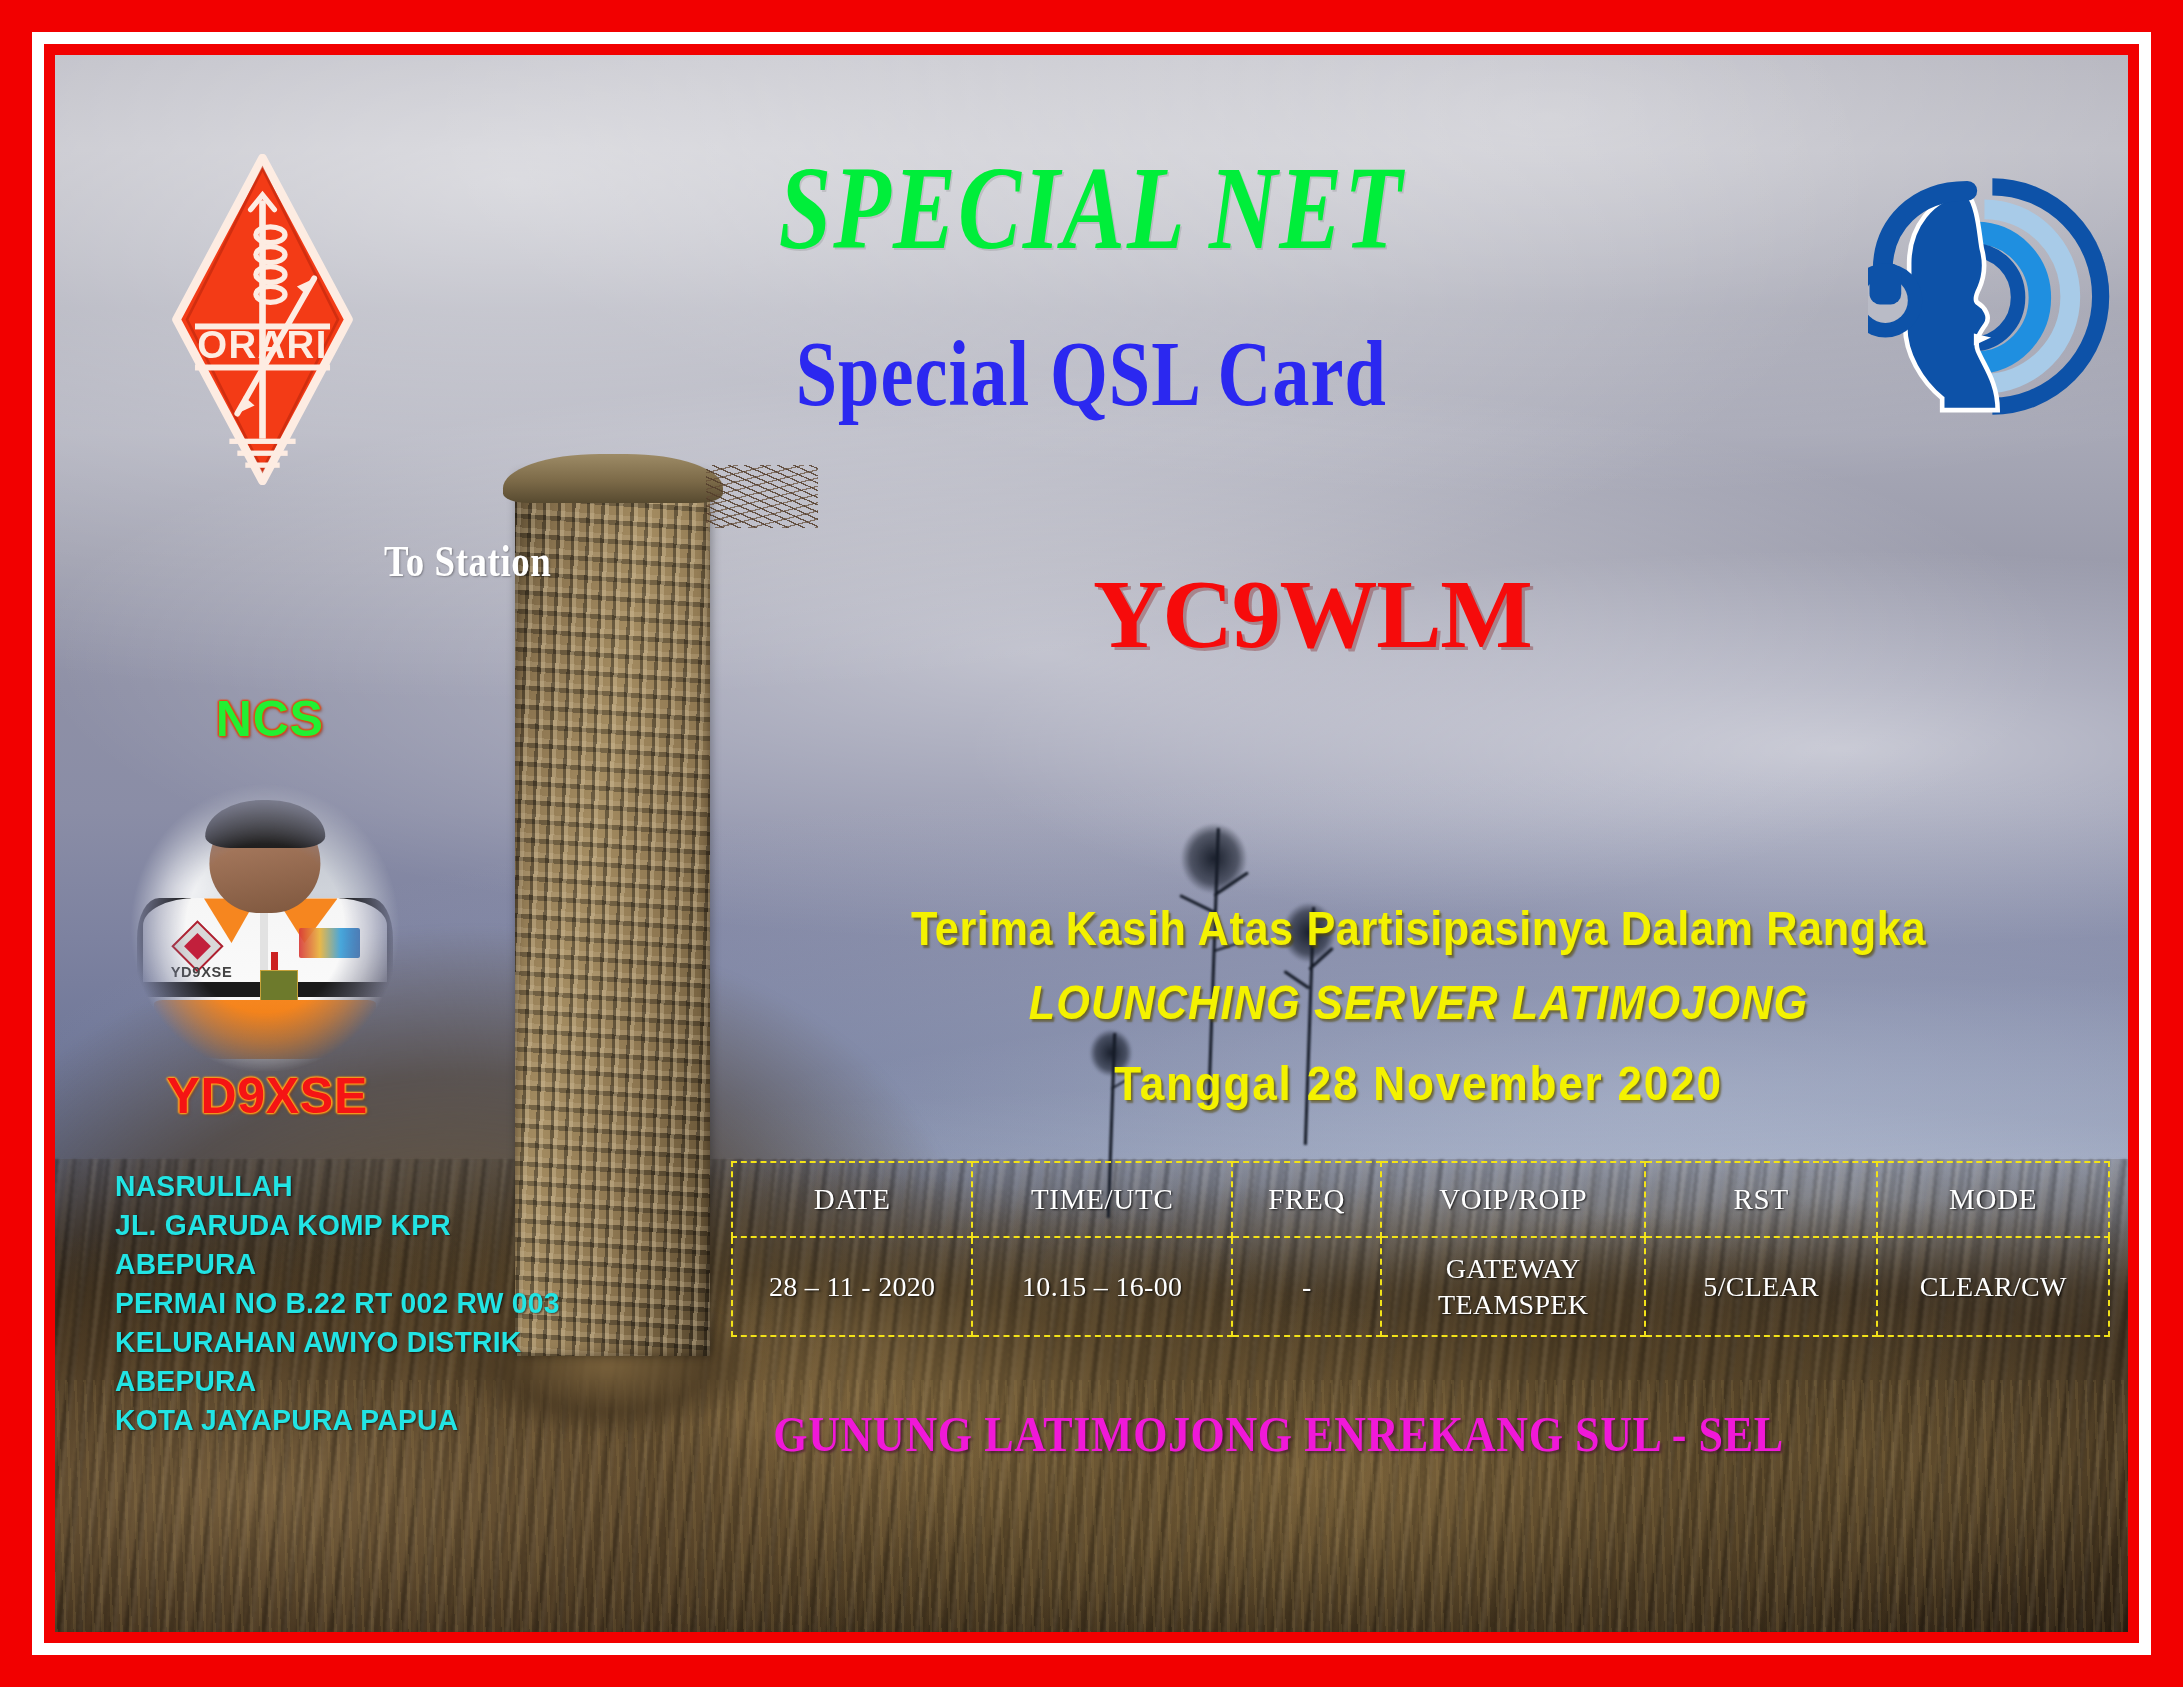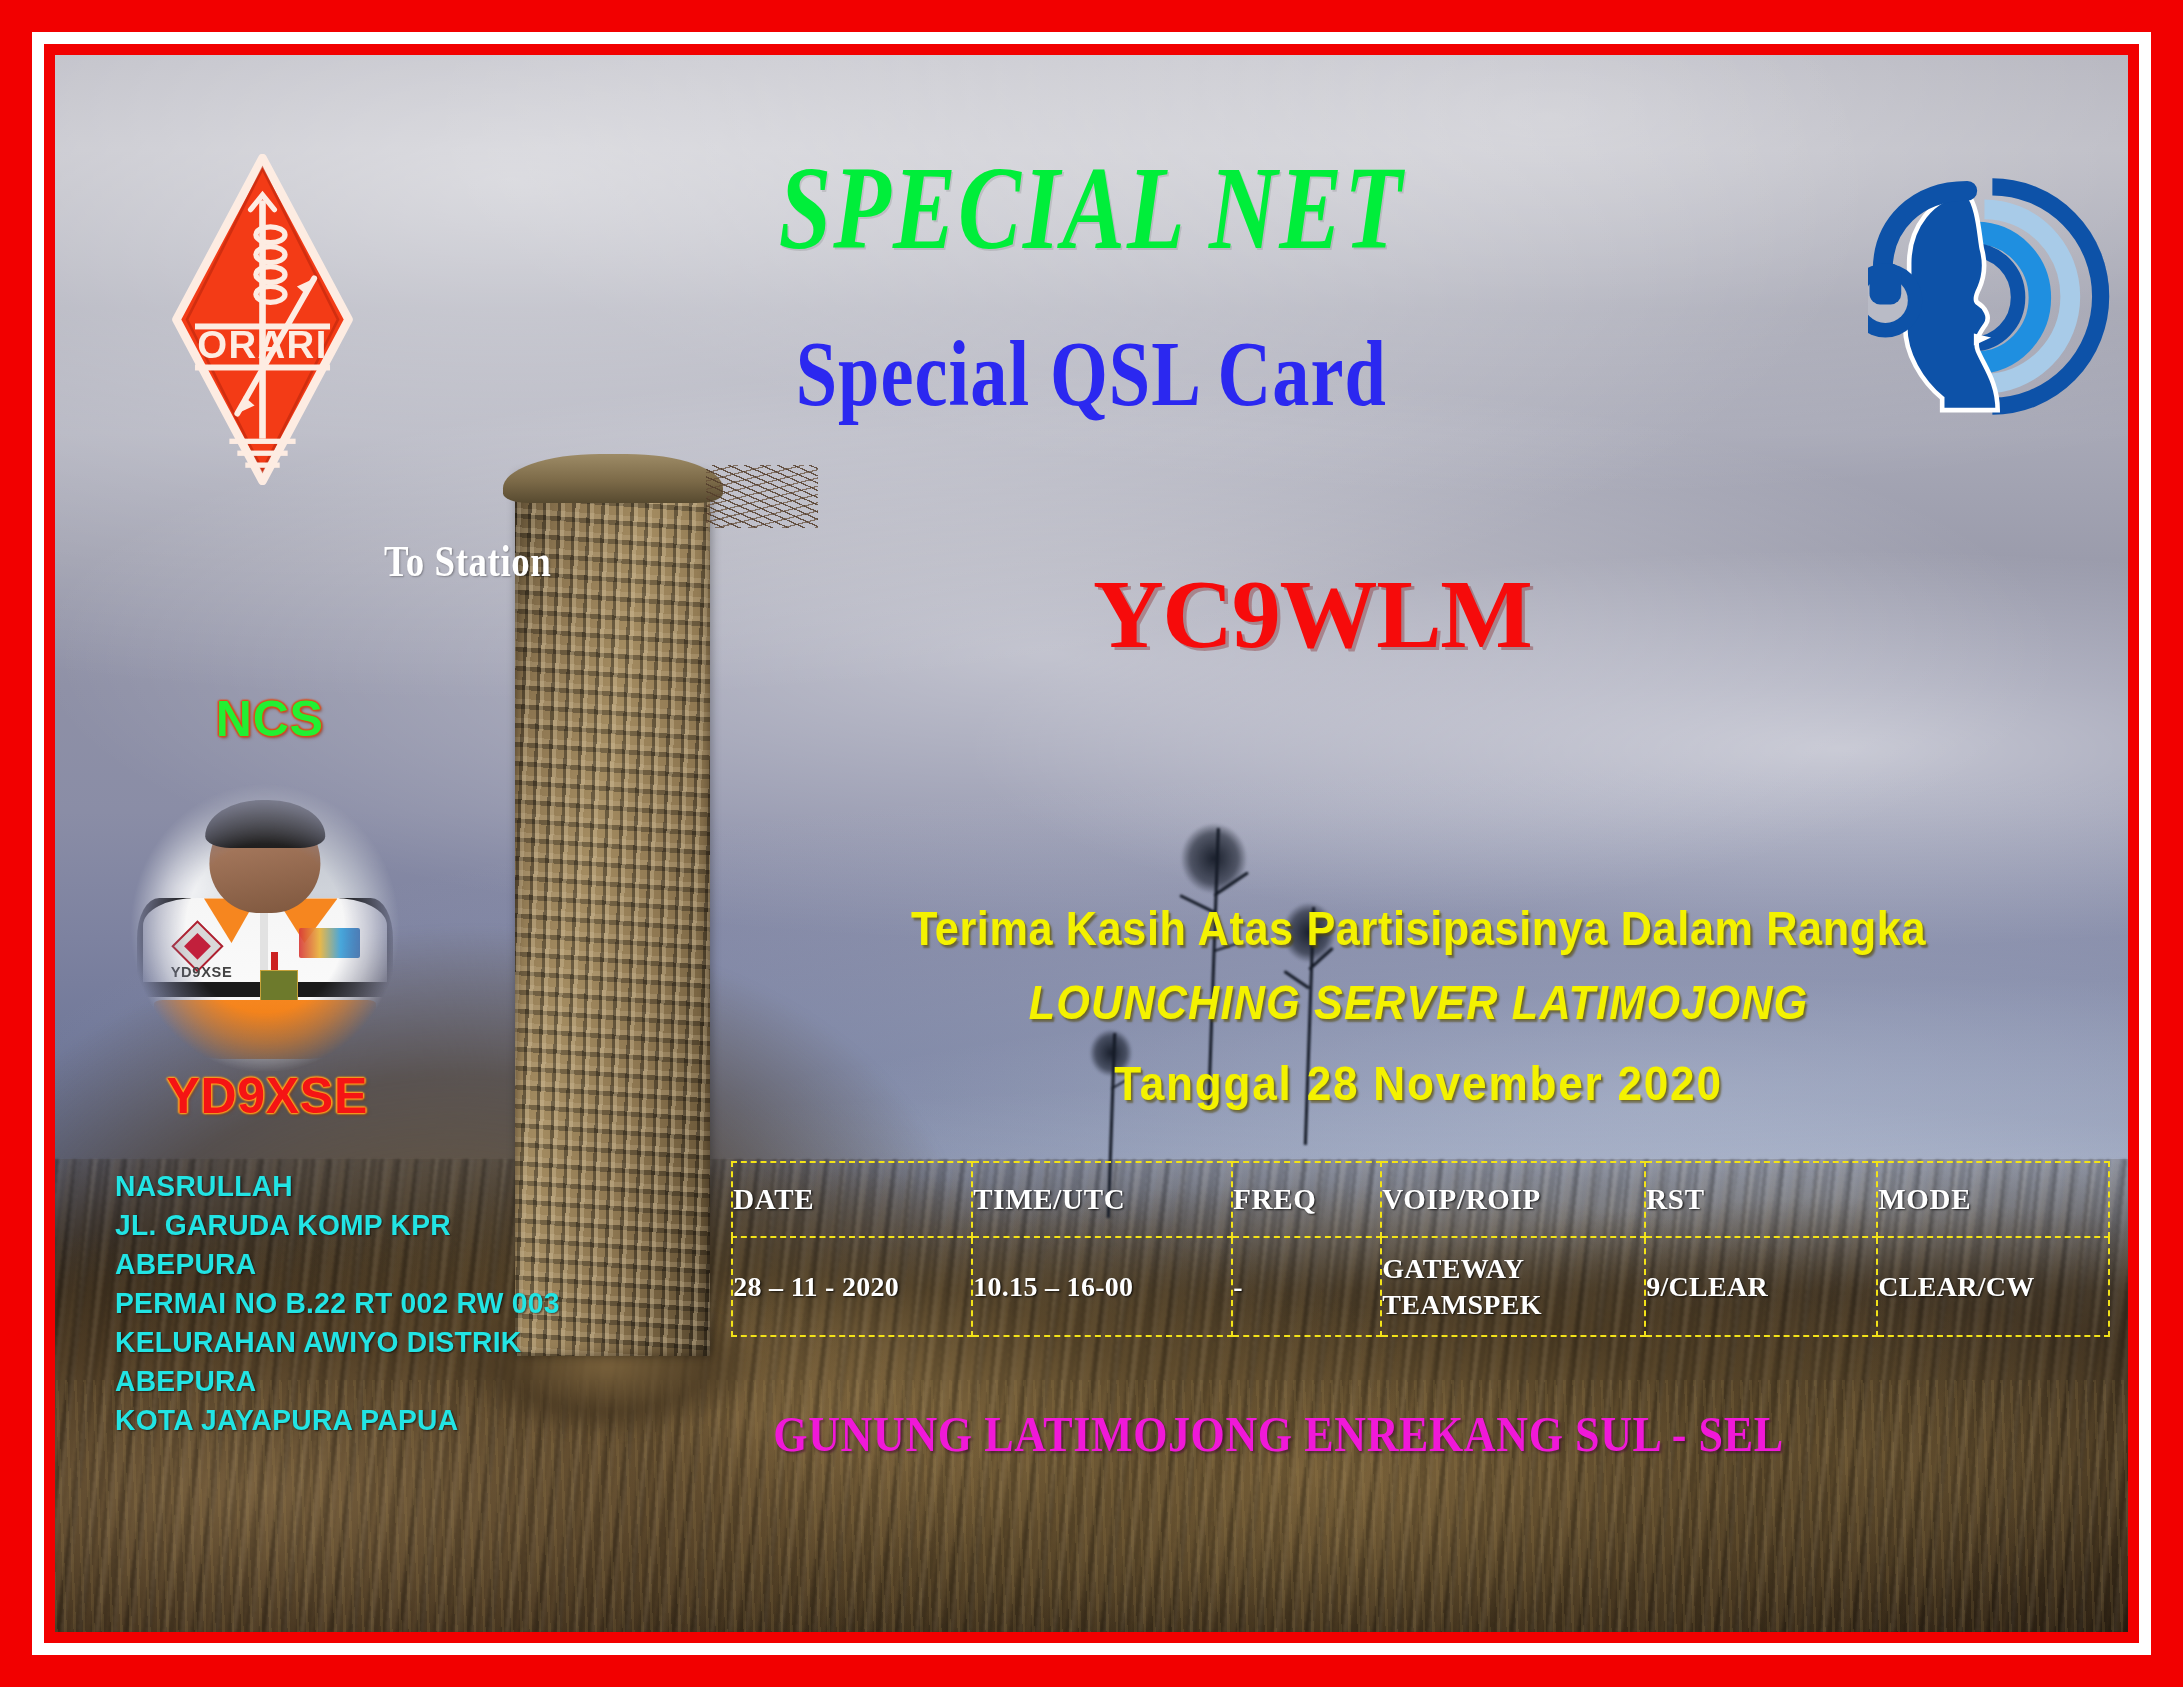--- a/index.html
+++ b/index.html
@@ -261,22 +261,22 @@
     text-shadow:1.3px 1.3px 2px rgba(0,0,0,.55);
   }
 
   
   #qtable{
     position:absolute;left:676px;top:1106px;width:1366px;height:171px;
     border-collapse:collapse;table-layout:fixed;
   }
   #qtable td{
     border:2px dashed #f2e218;
-    color:#ffffff;text-align:left;vertical-align:middle;
-    font-family:"Liberation Serif",serif;font-weight:bold;
+    color:#ffffff;text-align:center;vertical-align:middle;
+    font-family:"Liberation Serif",serif;font-weight:normal;
     text-shadow:1.3px 1.3px 2px rgba(0,0,0,.70);
     padding:0;
   }
   #qtable tr.hdr td{height:73px;font-size:29px;letter-spacing:0.7px;}
   #qtable tr.row td{height:97px;font-size:28px;letter-spacing:0.3px;line-height:36px;}
   #qtable td.c0{width:238px;}
   #qtable td.c1{width:258px;}
   #qtable td.c2{width:147px;}
   #qtable td.c3{width:262px;}
   #qtable td.c4{width:230px;}
@@ -461,21 +461,21 @@
         <td class="c5">MODE</td>
       </tr>
       <tr class="row">
         <td class="c0">28 – 11 - 2020</td>
         <td class="c1">10.15 – 16-00</td>
         <td class="c2">-</td>
         <td class="c3">
           <div>GATEWAY</div>
           <div>TEAMSPEK</div>
         </td>
-        <td class="c4">9/CLEAR</td>
+        <td class="c4">5/CLEAR</td>
         <td class="c5">CLEAR/CW</td>
       </tr>
     </tbody>
           </table>
 
     <div id="loc">GUNUNG LATIMOJONG ENREKANG SUL - SEL</div>
 
     <div id="slogan">"AMATIR  RADIO ADALAH PROGRESIVE"</div>
     <div id="weburl">Address  : amatir.latimojong.com</div>
 

